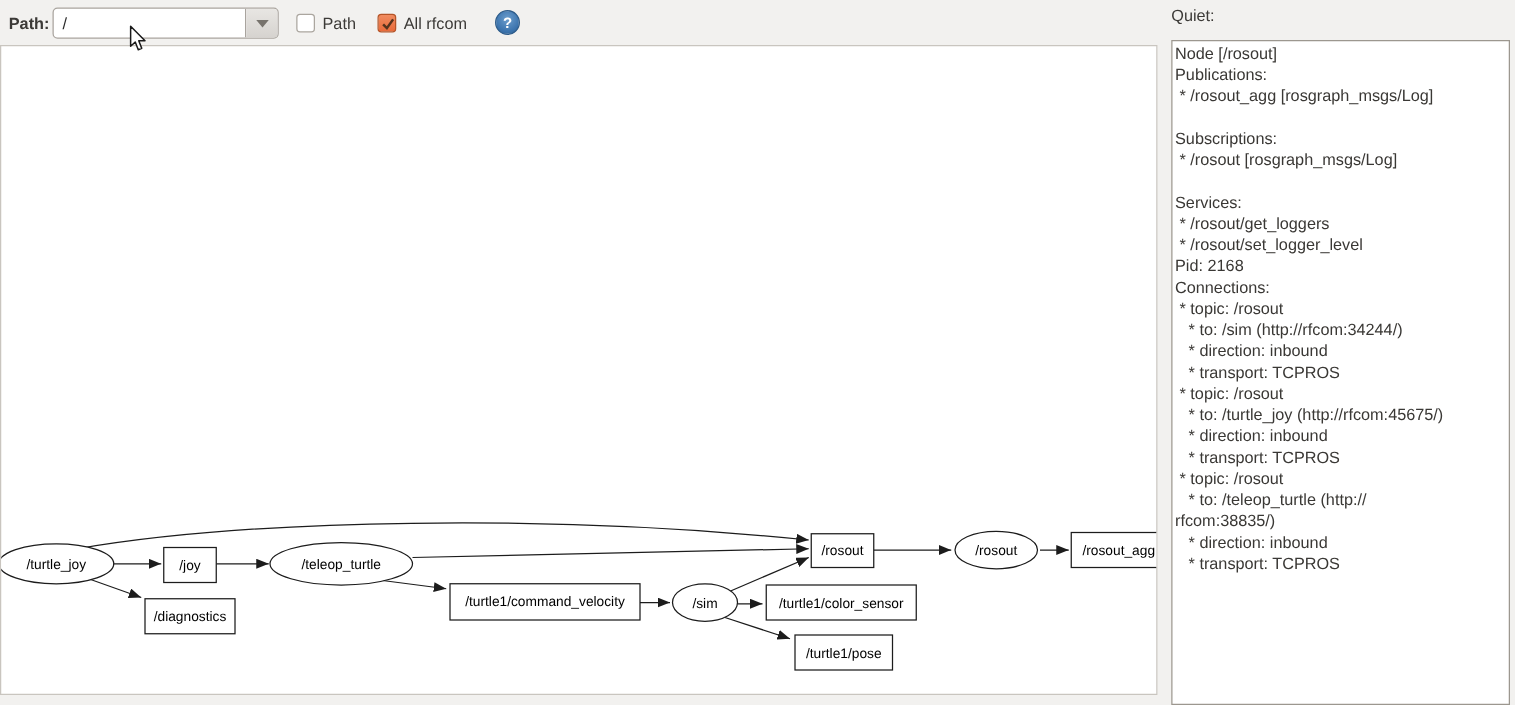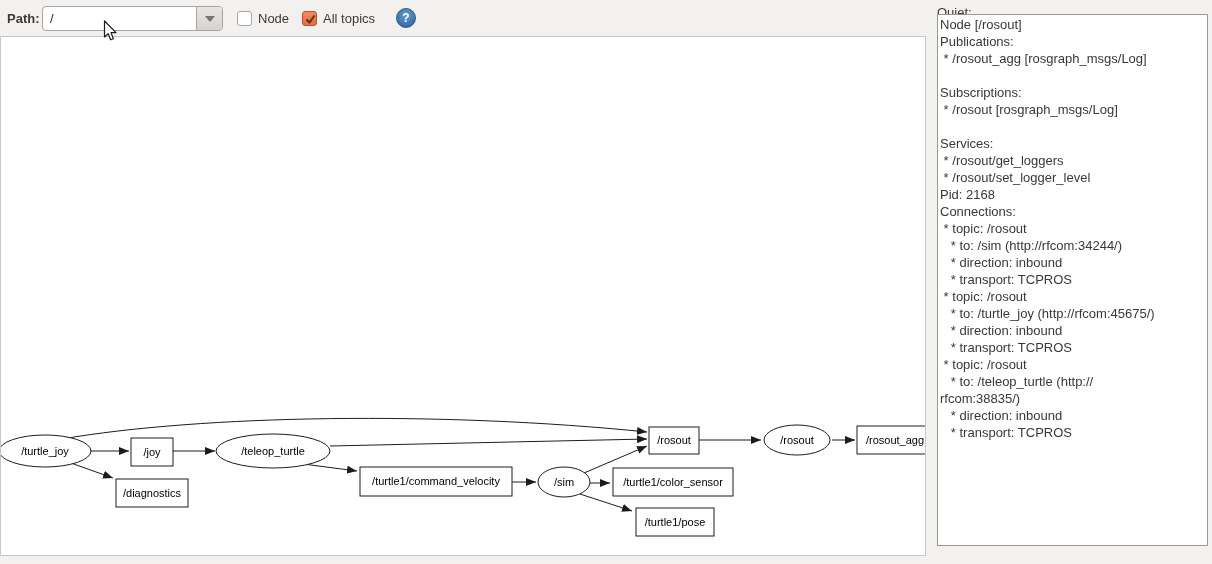--- a/index.html
+++ b/index.html
@@ -60,21 +60,21 @@
   .gnode-shape { fill: #ffffff; stroke: #1c1c1c; stroke-width: 1; }
   .gedge { fill: none; stroke: #1c1c1c; stroke-width: 1; }
   .glabel {
     font-family: "Liberation Sans", "DejaVu Sans", sans-serif;
     font-size: 11px; fill: #000000;
   }
 
   
   .info-label { position: absolute; left: 937px; top: 5px; }
   .info-box {
-    position: absolute; left: 937px; top: 14px; width: 271px; height: 532px;
+    position: absolute; left: 937px; top: 32px; width: 271px; height: 532px;
     background: #ffffff; border: 1px solid #9c978f;
     padding: 1px 0 0 2px;
     overflow: hidden;
     white-space: pre;
     font-size: 13px; line-height: 17px; color: #3a3835;
   }
 
   
   .cursor { position: absolute; left: 103px; top: 20px; }
 </style>
@@ -84,28 +84,28 @@
 <span class="path-label">Path:</span>
 
 <div class="combo">
   <span class="combo-value">/</span>
   <span class="combo-btn">
     <span class="combo-arrow"></span>
   </span>
 </div>
 
 <span class="checkbox unchecked" style="left:237px"></span>
-<span class="cb-label" style="left:258px; width:37px">Node</span>
+<span class="cb-label" style="left:258px; width:37px">Path</span>
 
 <span class="checkbox checked" style="left:302px">
   <svg width="13" height="13" viewBox="0 0 13 13">
     <polyline points="2.5,6.5 5.5,9.5 10.5,2.5" fill="none" stroke="#55331d" stroke-width="2"></polyline>
   </svg>
 </span>
-<span class="cb-label" style="left:323px; width:71px">All topics</span>
+<span class="cb-label" style="left:323px; width:71px">All rfcom</span>
 
 <div class="help-btn">
   <span>?</span>
 </div>
 
 <div class="graph-canvas">
   <svg width="924" height="518" viewBox="0 0 924 518">
     <defs>
       <marker id="arrow" markerWidth="10" markerHeight="8" refX="10" refY="4" orient="auto" markerUnits="userSpaceOnUse">
         <path d="M0,0 L10,4 L0,8 z" fill="#1c1c1c"></path>

